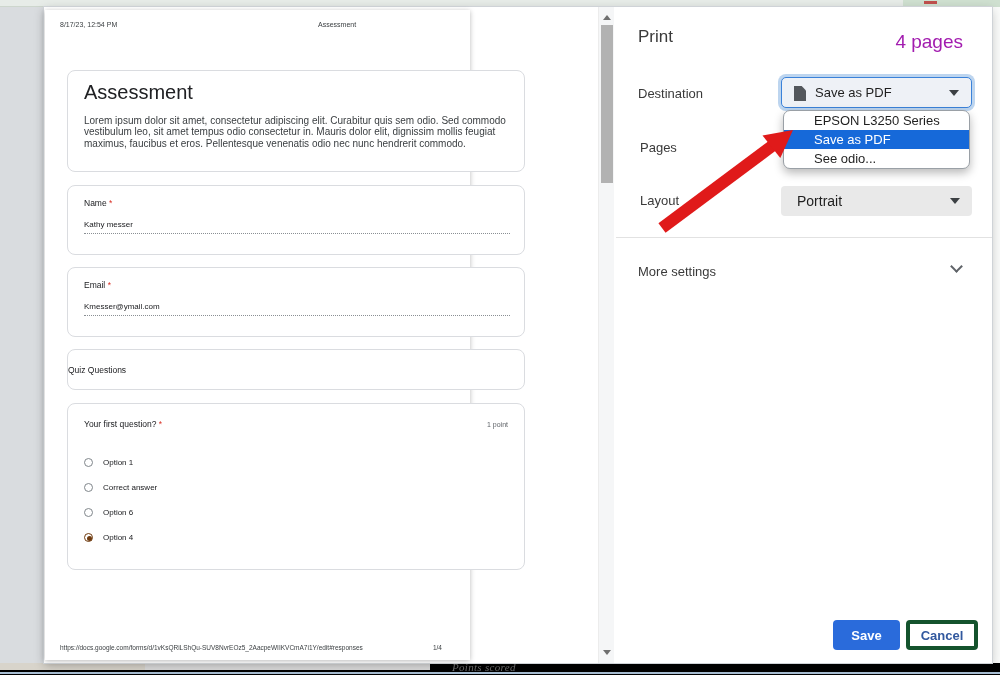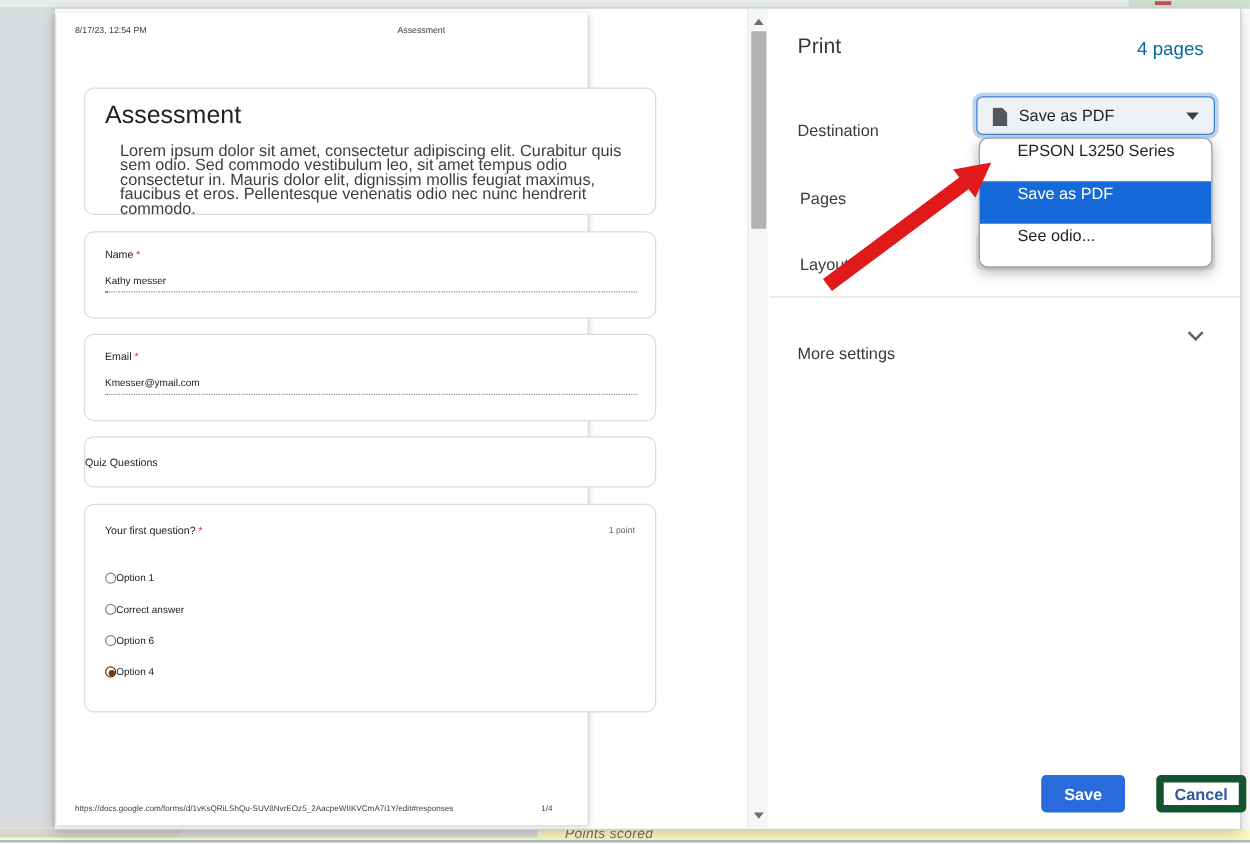--- a/index.html
+++ b/index.html
@@ -6,21 +6,21 @@
   html,body { width:1000px; height:675px; overflow:hidden; background:#fff;
               font-family:"Liberation Sans", sans-serif; }
   #screen { position:relative; width:1000px; height:675px; background:#fff; overflow:hidden; }
 
   
   .top-strip { position:absolute; left:0; top:0; width:1000px; height:7px; background:#e7ece8; border-bottom:1px solid #cdd6cd; z-index:1; }
   .top-strip-green { position:absolute; left:903px; top:0; width:97px; height:7px; background:#cfe0d0; }
   .top-strip-red { position:absolute; left:924px; top:1px; width:13px; height:3px; background:#c0504d; }
   .left-col { position:absolute; left:0; top:7px; width:44px; height:656px; background:#d9dcdf; border-right:1px solid #c2c6ca; z-index:1; }
   .right-col { position:absolute; left:992px; top:7px; width:8px; height:656px; background:#fafbfa; border-left:1px solid #dfe3df; z-index:1; }
-  .bottom-strip { position:absolute; left:0; top:663px; width:1000px; height:12px; background:#fef9c3; z-index:1; }
+  .bottom-strip { position:absolute; left:0; top:663px; width:1000px; height:12px; background:#000000; z-index:1;font-family:Liberation Serif, serif; }
   .bottom-grey-a { position:absolute; left:0; top:0; width:145px; height:7px; background:#d8d4cb; }
   .bottom-grey-b { position:absolute; left:145px; top:0; width:285px; height:7px; background:#dcdcdc; }
   .points-scored { position:absolute; left:452px; top:-2px; font-size:11px; font-style:italic; color:#6f6f6f; letter-spacing:.3px; }
   .bottom-line { position:absolute; left:0; top:9px; width:1000px; height:2px; background:#a9bfd4; }
 
   
   .dialog { position:absolute; left:44px; top:7px; width:948px; height:656px; background:#fff; z-index:2;
             box-shadow:0 0 0 1px #cfd3d7, 0 3px 10px rgba(0,0,0,.22); }
 
   
@@ -32,77 +32,77 @@
   .pf-page { position:absolute; right:28px; top:634px; font-size:6.5px; color:#3c4043; }
 
   .card { position:absolute; left:22px; width:458px; background:#fff; border:1px solid #dadce0; border-radius:8px; }
   .card-title { top:60px;  height:102px; }
   .card-name  { top:175px; height:70px;text-align:right; }
   .card-email { top:257px; height:70px; }
   .card-quiz  { top:339px; height:41px; }
   .card-q1    { top:393px; height:167px; }
 
   .form-title { position:absolute; left:16px; top:10px; font-size:20px; color:#202124; }
-  .form-desc  { position:absolute; left:28px; top:44px; right:15px; font-size:13px; line-height:11.4px; color:#3c4043; }
+  .form-desc  { position:absolute; left:16px; top:44px; right:15px; font-size:10px; line-height:11.4px; color:#3c4043; }
   .f-label { position:absolute; left:16px; top:12px; font-size:8.5px; color:#202124; }
   .req { color:var(--required-red,#d93025); }
   .f-value { position:absolute; left:16px; top:34px; font-size:8px; color:#202124; }
   .f-dotline { position:absolute; left:16px; top:47px; width:426px; border-bottom:1px dotted #8a8f94; }
   .quiz-label { position:absolute; left:0; top:15px; font-size:8.5px; color:#202124; }
   .q-label { position:absolute; left:16px; top:15px; font-size:8.5px; color:#202124; }
   .q-points { position:absolute; right:16px; top:17px; font-size:7px; color:#5f6368; }
   .opts { position:absolute; left:16px; top:46px; right:16px; }
-  .opt { display:flex; align-items:center; height:25px; }
+  .opt { display:flex; align-items:center; height:25px; gap:10px; }
   .radio { width:9px; height:9px; border:1.3px solid #80868b; border-radius:50%; position:relative; flex:0 0 auto; }
   .opt.selected .radio { border-color:var(--selected-radio-brown,#6f3b0f); }
   .opt.selected .radio::after { content:""; position:absolute; left:1.5px; top:1.5px; width:5px; height:5px;
                                 border-radius:50%; background:var(--selected-radio-brown,#6f3b0f); }
   .opt-label { font-size:8px; color:#202124; }
 
   
   .sbar { position:absolute; left:554px; top:0; width:16px; height:656px; background:#f5f6f7; border-left:1px solid #ececec; }
   .sb-btn { position:absolute; left:0; width:16px; height:16px; }
   .sb-up { top:2px; } .sb-down { top:637px; }
   .tri-up { position:absolute; left:4px; top:6px; width:0; height:0; border-left:4px solid transparent; border-right:4px solid transparent; border-bottom:5px solid #6f6f6f; }
   .tri-down { position:absolute; left:4px; top:6px; width:0; height:0; border-left:4px solid transparent; border-right:4px solid transparent; border-top:5px solid #6f6f6f; }
   .sb-thumb { position:absolute; left:2px; top:18px; width:12px; height:158px; background:#b2b2b2; }
 
   
   .print-title { position:absolute; left:594px; top:20px; font-size:17px; color:#3a3a3a; }
-  .pages-count { position:absolute; right:29px; top:24px; font-size:15px; color:#0369a1; }
-  .row-label { position:absolute; font-size:13px; color:#3a3a3a;margin-top:11px; }
+  .pages-count { position:absolute; right:29px; top:24px; font-size:19px; color:#a21caf; }
+  .row-label { position:absolute; font-size:13px; color:#3a3a3a; }
   .lbl-dest { left:594px; top:79px; } .lbl-pages { left:596px; top:133px; }
   .lbl-layout { left:596px; top:186px; } .lbl-more { left:594px; top:257px; }
 
   .dest-select { position:absolute; left:737px; top:70px; width:191px; height:31px; background:#eef1f6;
                  border:1px solid var(--focus-ring-blue,#3b82d9); border-radius:5px;
                  box-shadow:0 0 0 3px #bdd5ef; display:flex; align-items:center; cursor:pointer; }
   .pdf-icon { position:absolute; left:12px; top:8px; width:12px; height:15px; background:#53575c;
               clip-path:polygon(0 0, 64% 0, 100% 30%, 100% 100%, 0 100%); }
   .dest-text { position:absolute; left:33px; font-size:13px; color:#1f1f1f; }
   .caret { position:absolute; right:12px; width:0; height:0; border-left:5px solid transparent; border-right:5px solid transparent; border-top:6px solid #3c4043; }
 
   .dest-menu { position:absolute; left:739px; top:103px; width:187px; background:#fff;
                border:1px solid #9aa0a6; border-radius:7px; overflow:hidden;
                box-shadow:0 4px 10px rgba(0,0,0,.28); z-index:5; }
-  .menu-item { height:34px; line-height:19px; padding-left:30px; font-size:13px; color:#1f1f1f; cursor:pointer; white-space:nowrap; }
+  .menu-item { height:19px; line-height:19px; padding-left:30px; font-size:13px; color:#1f1f1f; cursor:pointer; white-space:nowrap; }
   .menu-item.highlighted { background:var(--accent-blue,#1669d9); color:#fff; }
 
   .layout-select { position:absolute; left:737px; top:179px; width:191px; height:30px; background:#e9e9e9;
                    border-radius:4px; display:flex; align-items:center; cursor:pointer; }
   .layout-text { position:absolute; left:16px; font-size:14px; color:#1f1f1f; }
 
   .divider { position:absolute; left:572px; top:230px; width:376px; height:1px; background:#e2e2e2; }
   .more-chevron { position:absolute; left:908px; top:255px; width:9px; height:9px;
                   border-right:2px solid #5f6368; border-bottom:2px solid #5f6368; transform:rotate(45deg); cursor:pointer; }
 
   .btn { position:absolute; top:613px; height:30px; border-radius:4px; font-size:13px; font-weight:bold;
          display:flex; align-items:center; justify-content:center; cursor:pointer; }
   .btn-save { left:789px; width:67px; background:var(--save-button-blue,#2a6bdb); color:#fff; }
-  .btn-cancel { left:881px; width:72px; background:#fff; border:6px solid #14532d; color:var(--cancel-text-blue,#31589e); }
+  .btn-cancel { left:862px; width:72px; background:#fff; border:4px solid #14532d; color:var(--cancel-text-blue,#31589e); }
 
   
   .arrow-svg { position:absolute; left:0; top:0; width:1000px; height:675px; z-index:30; pointer-events:none; }
 </style>
 </head>
 <body>
 
 <div id="screen">
 
   <div class="top-strip">

